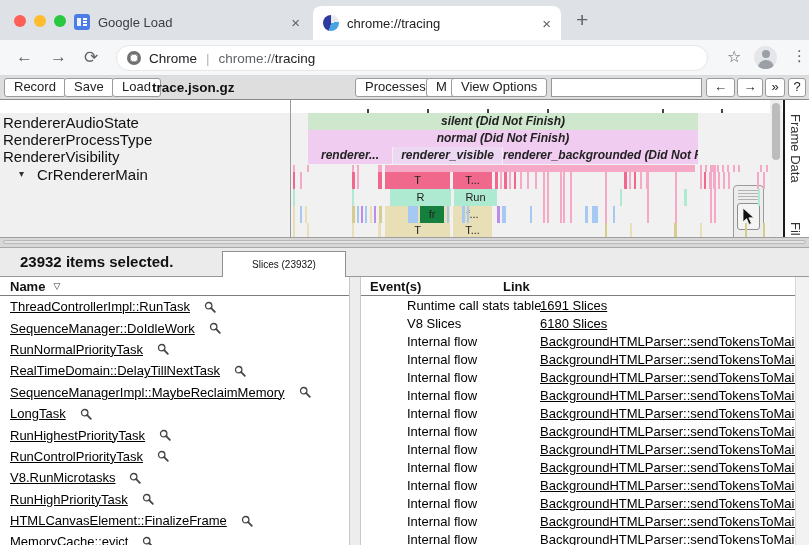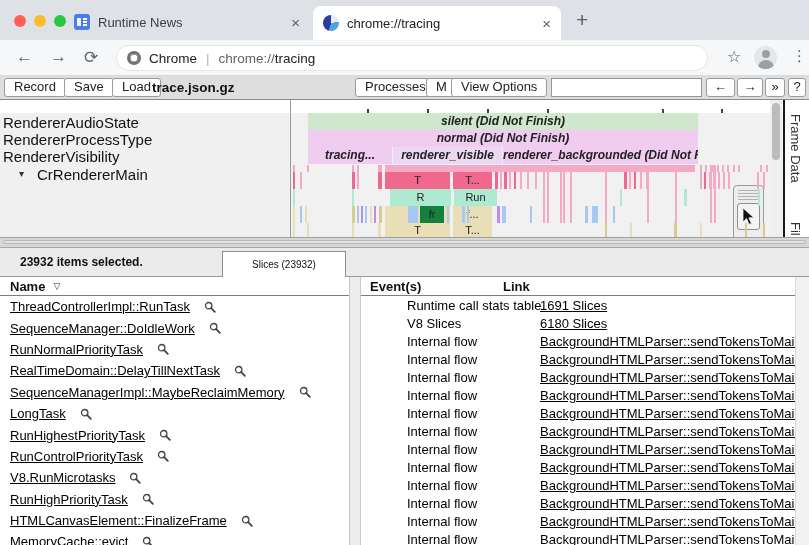--- a/index.html
+++ b/index.html
@@ -73,21 +73,21 @@
   #selbtn { width:23px; height:27px; margin:0 auto; background:#f4f4f4; border:1px solid #8f8f8f; border-radius:3px;
       display:flex; align-items:center; justify-content:center; }
 
   
   #splitter { position:absolute; left:0; top:237px; width:809px; height:11px; background:#d7d7d7;
       border-top:1px solid #9f9f9f; border-bottom:1px solid #a8a8a8; }
   #splitter .handle { margin:2px 3px; height:4px; background:#e3e3e3; border:1px solid #b9b9b9; border-radius:3px; }
 
   
   #ahead { position:absolute; left:0; top:248px; width:809px; height:29px; background:#ebebeb; border-bottom:1px solid #989898; }
-  #summary { position:absolute; left:20px; top:0; line-height:28px; font-size:12px; font-weight:bold; color:#111; }
+  #summary { position:absolute; left:20px; top:0; line-height:28px; font-size:15px; font-weight:bold; color:#111; }
   #slicetab { position:absolute; left:222px; top:3px; width:124px; height:26px; background:#fff;
       border:1px solid #8f8f8f; border-bottom:none; text-align:center; line-height:25px; font-size:10px; color:#111; z-index:2; }
 
   
   #tables { position:absolute; left:0; top:277px; width:809px; height:268px; background:#fff; overflow:hidden; }
   #ltable { position:absolute; left:0; top:0; width:349px; height:268px; overflow:hidden; }
   #ltable .thead { height:19px; border-bottom:1px solid #7d7d7d; display:flex; align-items:center; padding-left:10px; gap:8px; }
   .hlabel { font-size:13px; font-weight:bold; color:#111; }
   .sortind { font-size:9px; color:#333; }
   .nrow { height:21.4px; display:flex; align-items:center; padding-left:10px; }
@@ -108,21 +108,21 @@
 
 <div id="app">
 
   <div id="tabbar">
     <div class="traffic" style="left:14px;background:#ff5f57"></div>
     <div class="traffic" style="left:34px;background:#febc2e"></div>
     <div class="traffic" style="left:54px;background:#28c840"></div>
 
     <div class="tab" id="tab1">
       <span class="fav-news"></span>
-      <span class="tab-title">Runtime News</span>
+      <span class="tab-title">Google Load</span>
       <span class="tab-close">×</span>
     </div>
 
     <div class="tab" id="tab2">
       <span class="fav-tracing"></span>
       <span class="tab-title">chrome://tracing</span>
       <span class="tab-close">×</span>
     </div>
 
     <div id="newtab">+</div>
@@ -195,21 +195,21 @@
         <span>10 s</span>
       </div>
       <div class="tickminor" style="left: 367px;"></div>
       <div class="tickminor" style="left: 427px;"></div>
       <div class="tickminor" style="left: 487px;"></div>
       <div class="tickminor" style="left: 547px;"></div>
       <div class="tickminor" style="left: 662px;"></div>
       <div class="tickminor" style="left: 721px;"></div>
       <div class="bar" style="left: 308px; width: 390px; top: 13px; height: 17px; background: rgb(207, 231, 205);">silent (Did Not Finish)</div>
       <div class="bar" style="left: 308px; width: 390px; top: 30px; height: 17px; background: rgb(241, 204, 241);">normal (Did Not Finish)</div>
-      <div class="bar" style="left: 308px; width: 84px; top: 47px; height: 17px; background: rgb(241, 204, 241);">tracing...</div>
+      <div class="bar" style="left: 308px; width: 84px; top: 47px; height: 17px; background: rgb(241, 204, 241);">renderer...</div>
       <div class="bar" style="left: 393px; width: 109px; top: 47px; height: 17px; background: rgb(236, 216, 243);">renderer_visible</div>
       <div class="bar" style="left: 503px; width: 195px; top: 47px; height: 17px; background: rgb(241, 204, 241);">renderer_backgrounded (Did Not Finish)</div>
       <div class="slice" style="left: 293px; width: 2px; top: 65px; height: 7px; background: rgb(246, 169, 198);"></div>
       <div class="slice" style="left: 307px; width: 2px; top: 65px; height: 7px; background: rgb(246, 169, 198);"></div>
       <div class="slice" style="left: 352px; width: 2px; top: 65px; height: 7px; background: rgb(246, 169, 198);"></div>
       <div class="slice" style="left: 357px; width: 2px; top: 65px; height: 7px; background: rgb(246, 169, 198);"></div>
       <div class="slice" style="left: 378px; width: 4px; top: 65px; height: 7px; background: rgb(246, 169, 198);"></div>
       <div class="slice" style="left: 385px; width: 310px; top: 65px; height: 7px; background: rgb(246, 169, 198);"></div>
       <div class="slice" style="left: 700px; width: 2px; top: 65px; height: 7px; background: rgb(246, 169, 198);"></div>
       <div class="slice" style="left: 705px; width: 2px; top: 65px; height: 7px; background: rgb(246, 169, 198);"></div>

